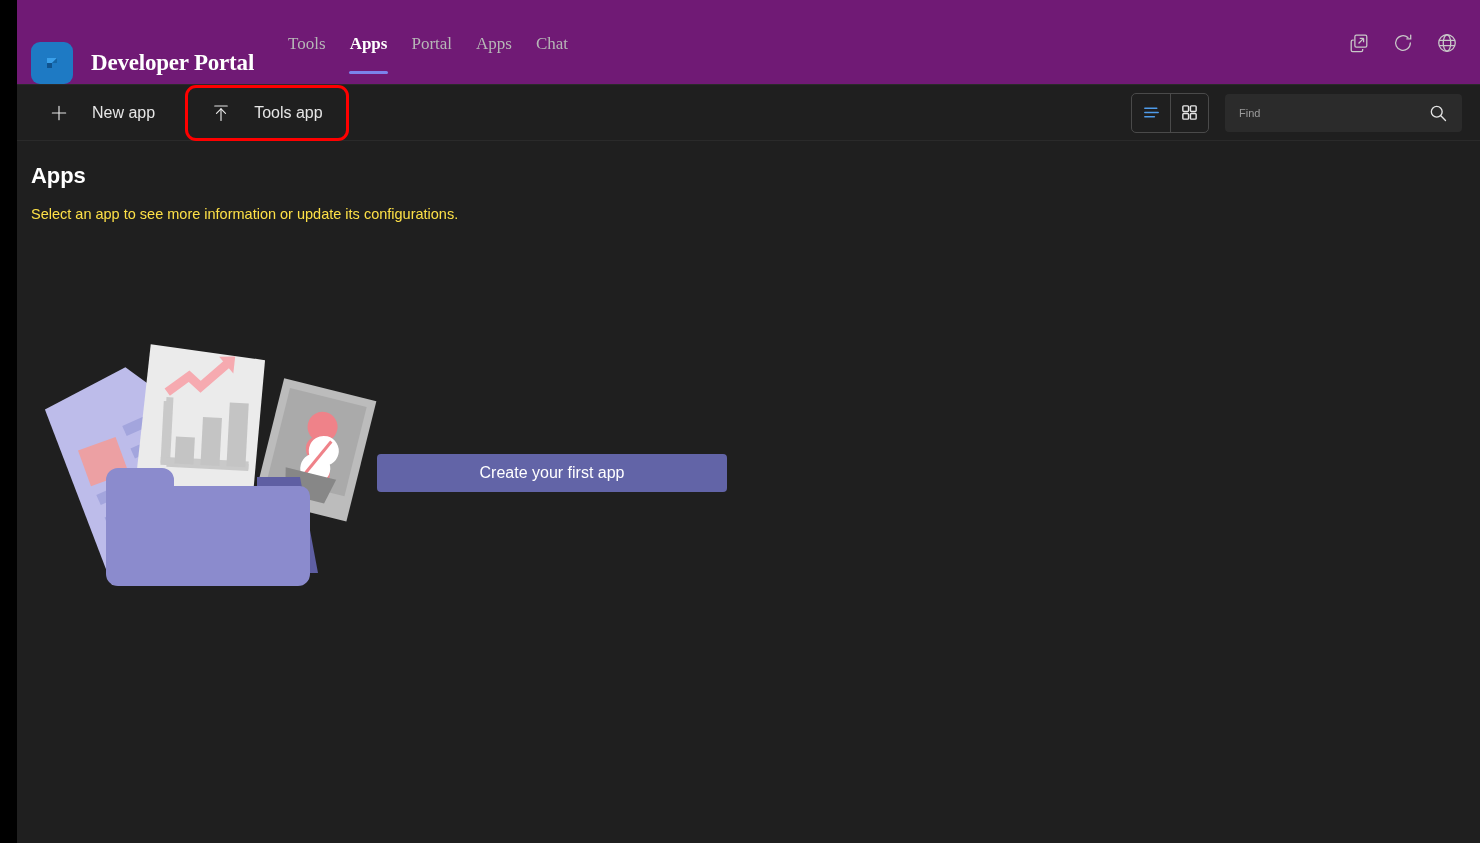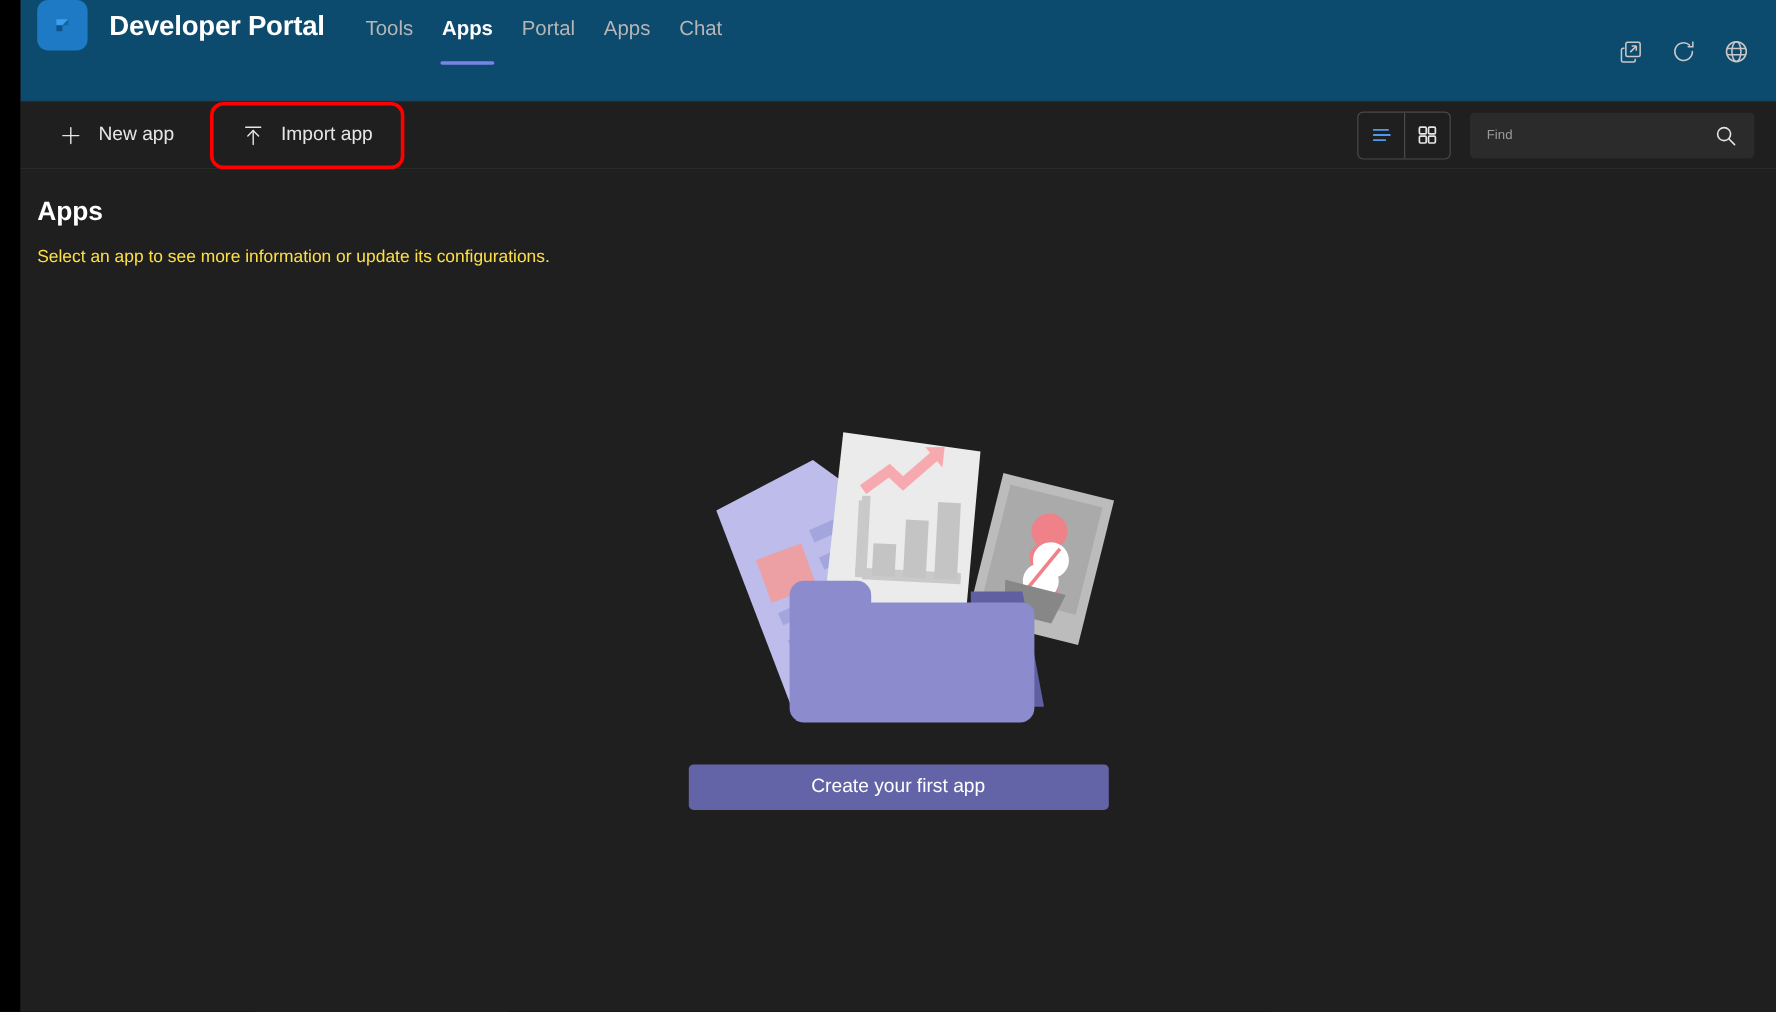--- a/index.html
+++ b/index.html
@@ -23,25 +23,26 @@
     background: #1f1f1f;
     box-sizing: border-box;
     border-left: 17px solid #000000;
     overflow: hidden;
   }
 
   
   .header {
     position: relative;
     height: 85px;
-    background: #0c4a6e;
+    background: #701a75;
     border-bottom: 1px solid #2a2a2a;
     display: flex;
-    align-items: flex-start;
-    box-sizing: border-box;
+    align-items: flex-end;
+    box-sizing: border-box;
+    font-family: Liberation Serif, serif;
   }
   .brand {
     display: flex;
     align-items: center;
     margin-left: 14px;
   }
   .logo-tile {
     width: 42px;
     height: 42px;
     border-radius: 9px;
@@ -113,21 +114,21 @@
     position: relative;
     height: 55px;
     background: #1f1f1f;
     border-bottom: 1px solid #2a2a2a;
     display: flex;
     align-items: center;
   }
   .tb-btn {
     display: flex;
     align-items: center;
-    gap: 13px;
+    gap: 23px;
     height: 40px;
     padding: 0 14px;
     margin-left: 18px;
     color: #e6e6e6;
     font-size: 16px;
     cursor: pointer;
     border-radius: 3px;
     background: transparent;
     border: none;
     white-space: nowrap;
@@ -225,23 +226,23 @@
   }
   .page-subtitle {
     font-size: 14.5px;
     color: #fde047;
     margin: 17px 0 0 0;
   }
 
   .empty-state {
     position: absolute;
     left: 0; right: 0;
-    top: 200px;
-    display: flex;
-    flex-direction: column;
+    top: 184px;
+    display: flex;
+    flex-direction: row;
     align-items: center;
   }
   .illustration {
     width: 360px;
     height: 270px;
     display: block;
   }
   .cta-button {
     margin-top: 26px;
     width: 350px;
@@ -308,21 +309,21 @@
       </svg>
       <span>New app</span>
     </button>
 
     <button class="tb-btn highlighted">
       <svg class="tb-icon" viewBox="0 0 24 24" fill="none" stroke="currentColor" stroke-width="1.4" stroke-linecap="round">
         <path d="M4.5 3.6 H19.5"></path>
         <path d="M12 21 V7"></path>
         <path d="M6.6 12.4 L12 7 L17.4 12.4"></path>
       </svg>
-      <span>Import app</span>
+      <span>Tools app</span>
     </button>
 
     <div class="toolbar-right">
       <div class="view-toggle">
         <button class="view-btn">
           <svg viewBox="0 0 20 20" stroke="#4f9bea" stroke-width="1.7" stroke-linecap="round" fill="none">
             <path d="M3 5.5 H15.5"></path>
             <path d="M3 10 H17"></path>
             <path d="M3 14.5 H13"></path>
           </svg>

